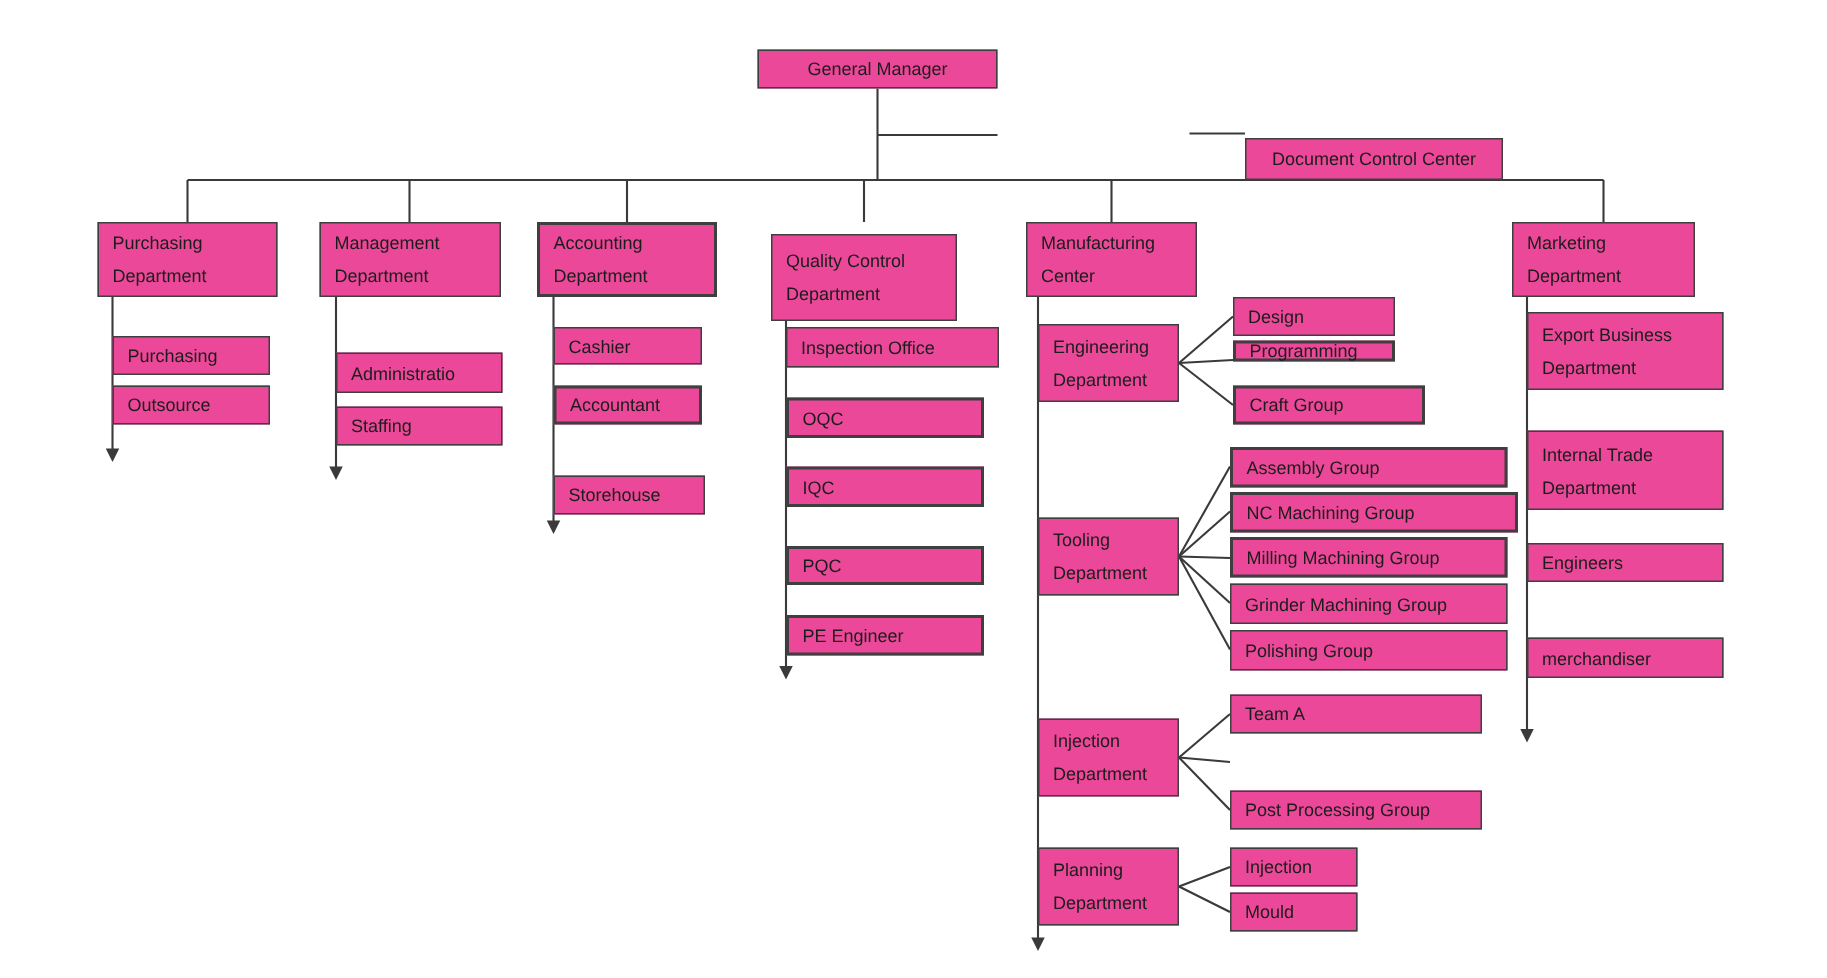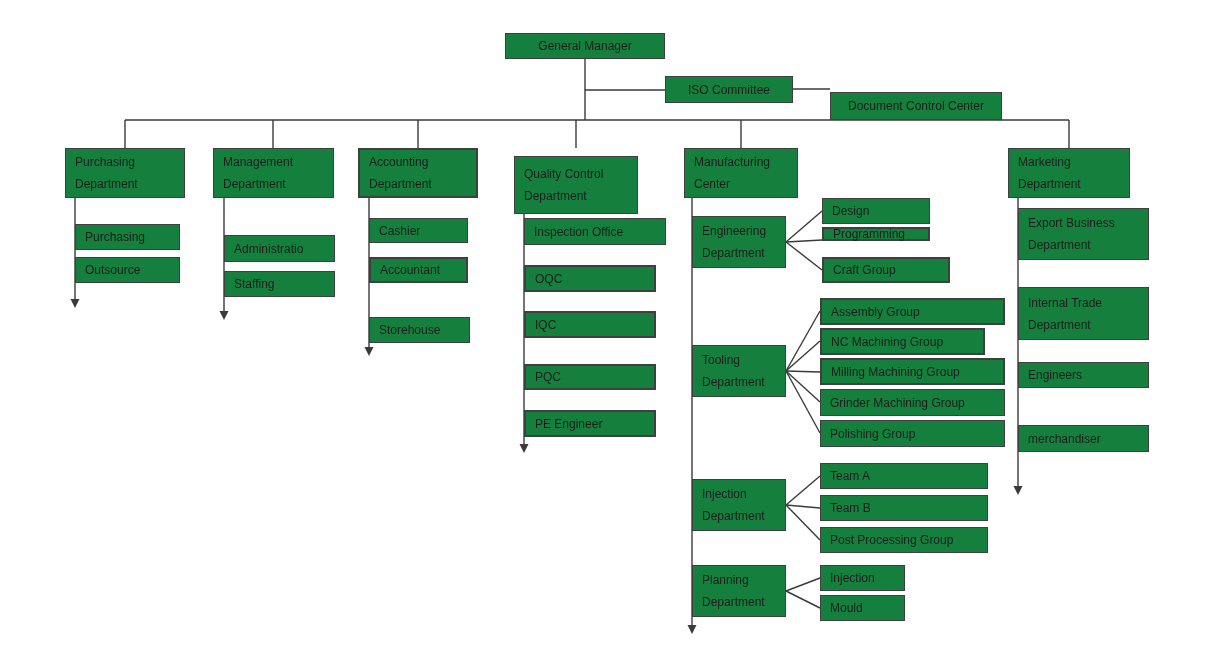--- a/index.html
+++ b/index.html
@@ -11,21 +11,21 @@
   html,body{margin:0;padding:0;background:var(--bg);}
   .stage{
     position:relative;width:1218px;height:652px;background:var(--bg);
     font-family:"Liberation Sans","DejaVu Sans",sans-serif;
     font-size:12px;color:var(--text);overflow:hidden;
   }
   svg.lines{position:absolute;left:0;top:0;width:1218px;height:652px;}
   svg.lines line{stroke:var(--line);stroke-width:1.4;}
   svg.lines polygon{fill:var(--line);}
   .box{
-    position:absolute;background:#15803d;border:1px solid var(--box-border);
+    position:absolute;background:#ec4899;border:1px solid var(--box-border);
     display:flex;align-items:center;box-sizing:border-box;
     padding:2px 6px 2px 9px;white-space:pre-line;line-height:22px;
   }
   .box.bold{border-width:2px;}
   .box.center{justify-content:center;text-align:center;padding-left:4px;padding-right:4px;}
 </style>
 </head>
 <body>
 
 <div class="stage">
@@ -72,21 +72,20 @@
       <polygon points="70.5,299 79.5,299 75,308"></polygon>
       <polygon points="219.5,311 228.5,311 224,320"></polygon>
       <polygon points="364.5,347 373.5,347 369,356"></polygon>
       <polygon points="519.5,444 528.5,444 524,453"></polygon>
       <polygon points="687.5,625 696.5,625 692,634"></polygon>
       <polygon points="1013.5,486 1022.5,486 1018,495"></polygon>
     </g>
   </svg>
 
   <div class="box center" style="left:505px;top:33px;width:160px;height:26px">General Manager</div>
-  <div class="box center" style="left:665px;top:76px;width:128px;height:27px">ISO Committee</div>
   <div class="box center" style="left:830px;top:92px;width:172px;height:28px">Document Control Center</div>
 
   <div class="box" style="left:65px;top:148px;width:120px;height:50px">Purchasing
 Department</div>
   <div class="box" style="left:213px;top:148px;width:121px;height:50px">Management
 Department</div>
   <div class="box bold" style="left:358px;top:148px;width:120px;height:50px">Accounting
 Department</div>
   <div class="box" style="left:514px;top:156px;width:124px;height:58px">Quality Control
 Department</div>
@@ -118,27 +117,26 @@
   <div class="box" style="left:692px;top:479px;width:94px;height:52px">Injection
 Department</div>
   <div class="box" style="left:692px;top:565px;width:94px;height:52px">Planning
 Department</div>
 
   <div class="box" style="left:822px;top:198px;width:108px;height:26px">Design</div>
   <div class="box bold" style="left:822px;top:227px;width:108px;height:14px">Programming</div>
   <div class="box bold" style="left:822px;top:257px;width:128px;height:26px">Craft Group</div>
 
   <div class="box bold" style="left:820px;top:298px;width:185px;height:27px">Assembly Group</div>
-  <div class="box bold" style="left:820px;top:328px;width:165px;height:27px">NC Machining Group</div>
+  <div class="box bold" style="left:820px;top:328px;width:192px;height:27px">NC Machining Group</div>
   <div class="box bold" style="left:820px;top:358px;width:185px;height:27px">Milling Machining Group</div>
   <div class="box" style="left:820px;top:389px;width:185px;height:27px">Grinder Machining Group</div>
   <div class="box" style="left:820px;top:420px;width:185px;height:27px">Polishing Group</div>
 
   <div class="box" style="left:820px;top:463px;width:168px;height:26px">Team A</div>
-  <div class="box" style="left:820px;top:495px;width:168px;height:26px">Team B</div>
   <div class="box" style="left:820px;top:527px;width:168px;height:26px">Post Processing Group</div>
 
   <div class="box" style="left:820px;top:565px;width:85px;height:26px">Injection</div>
   <div class="box" style="left:820px;top:595px;width:85px;height:26px">Mould</div>
 
   <div class="box" style="left:1018px;top:208px;width:131px;height:52px">Export Business
 Department</div>
   <div class="box" style="left:1018px;top:287px;width:131px;height:53px">Internal Trade
 Department</div>
   <div class="box" style="left:1018px;top:362px;width:131px;height:26px">Engineers</div>

